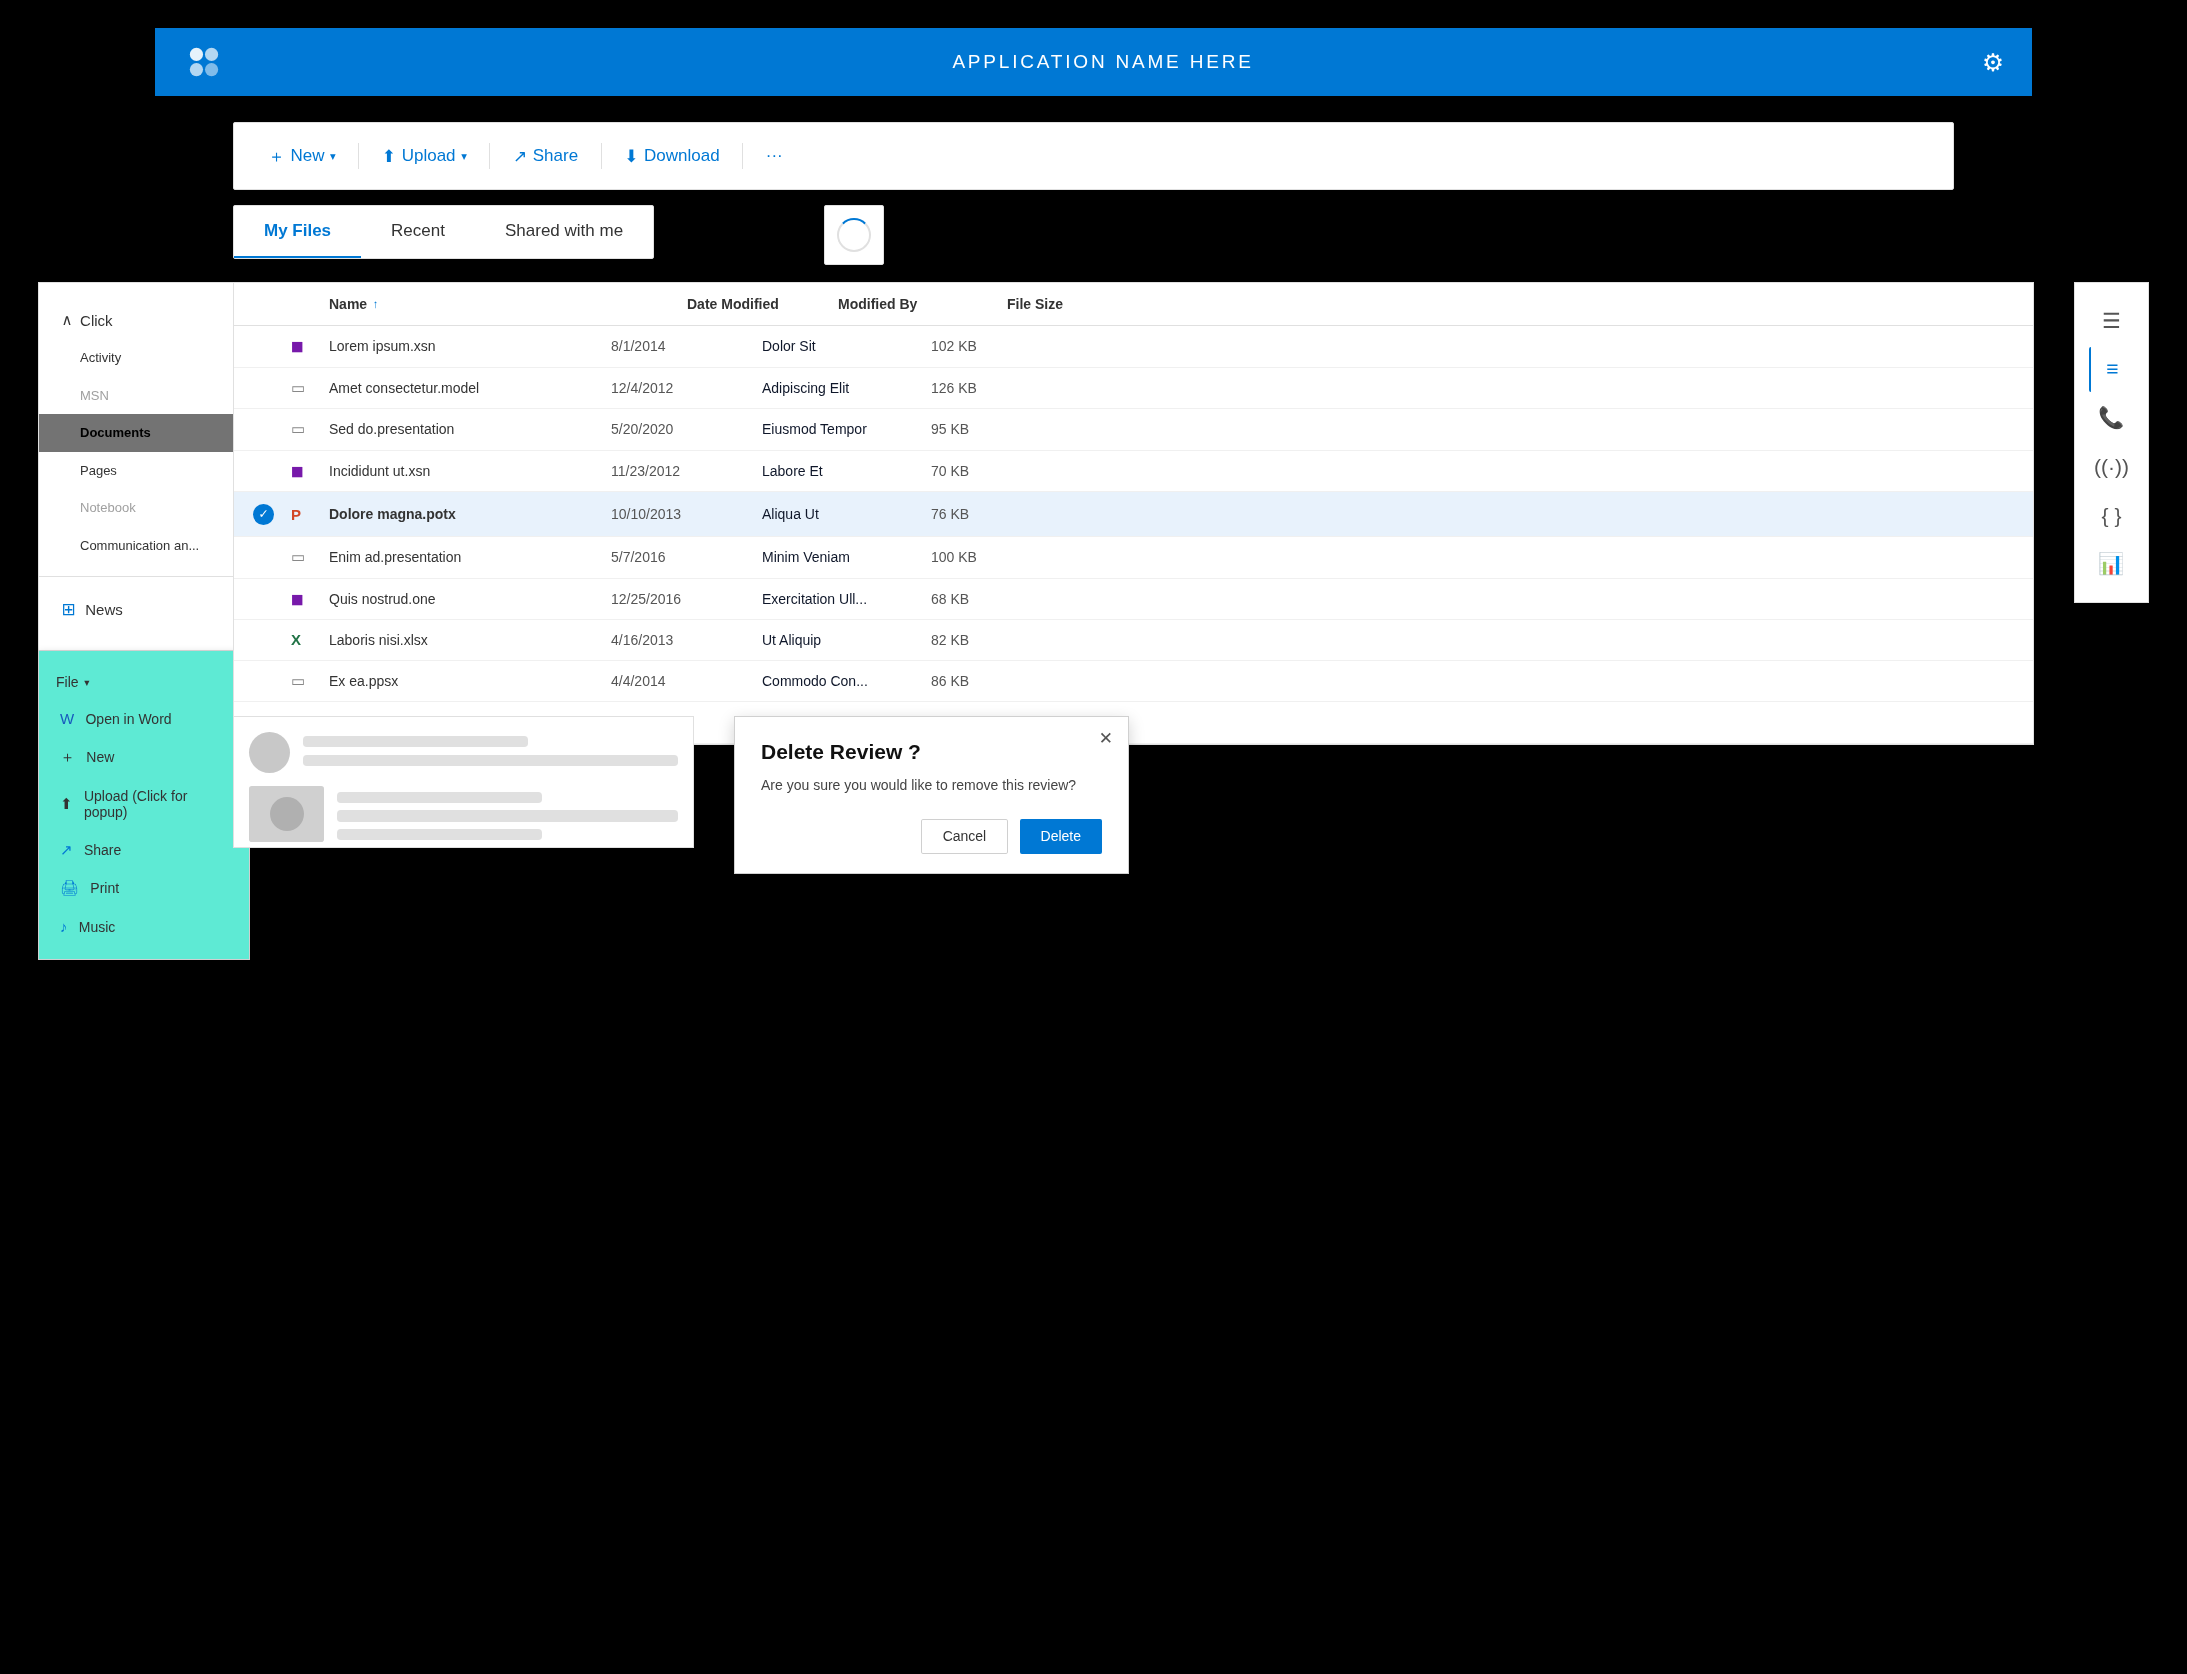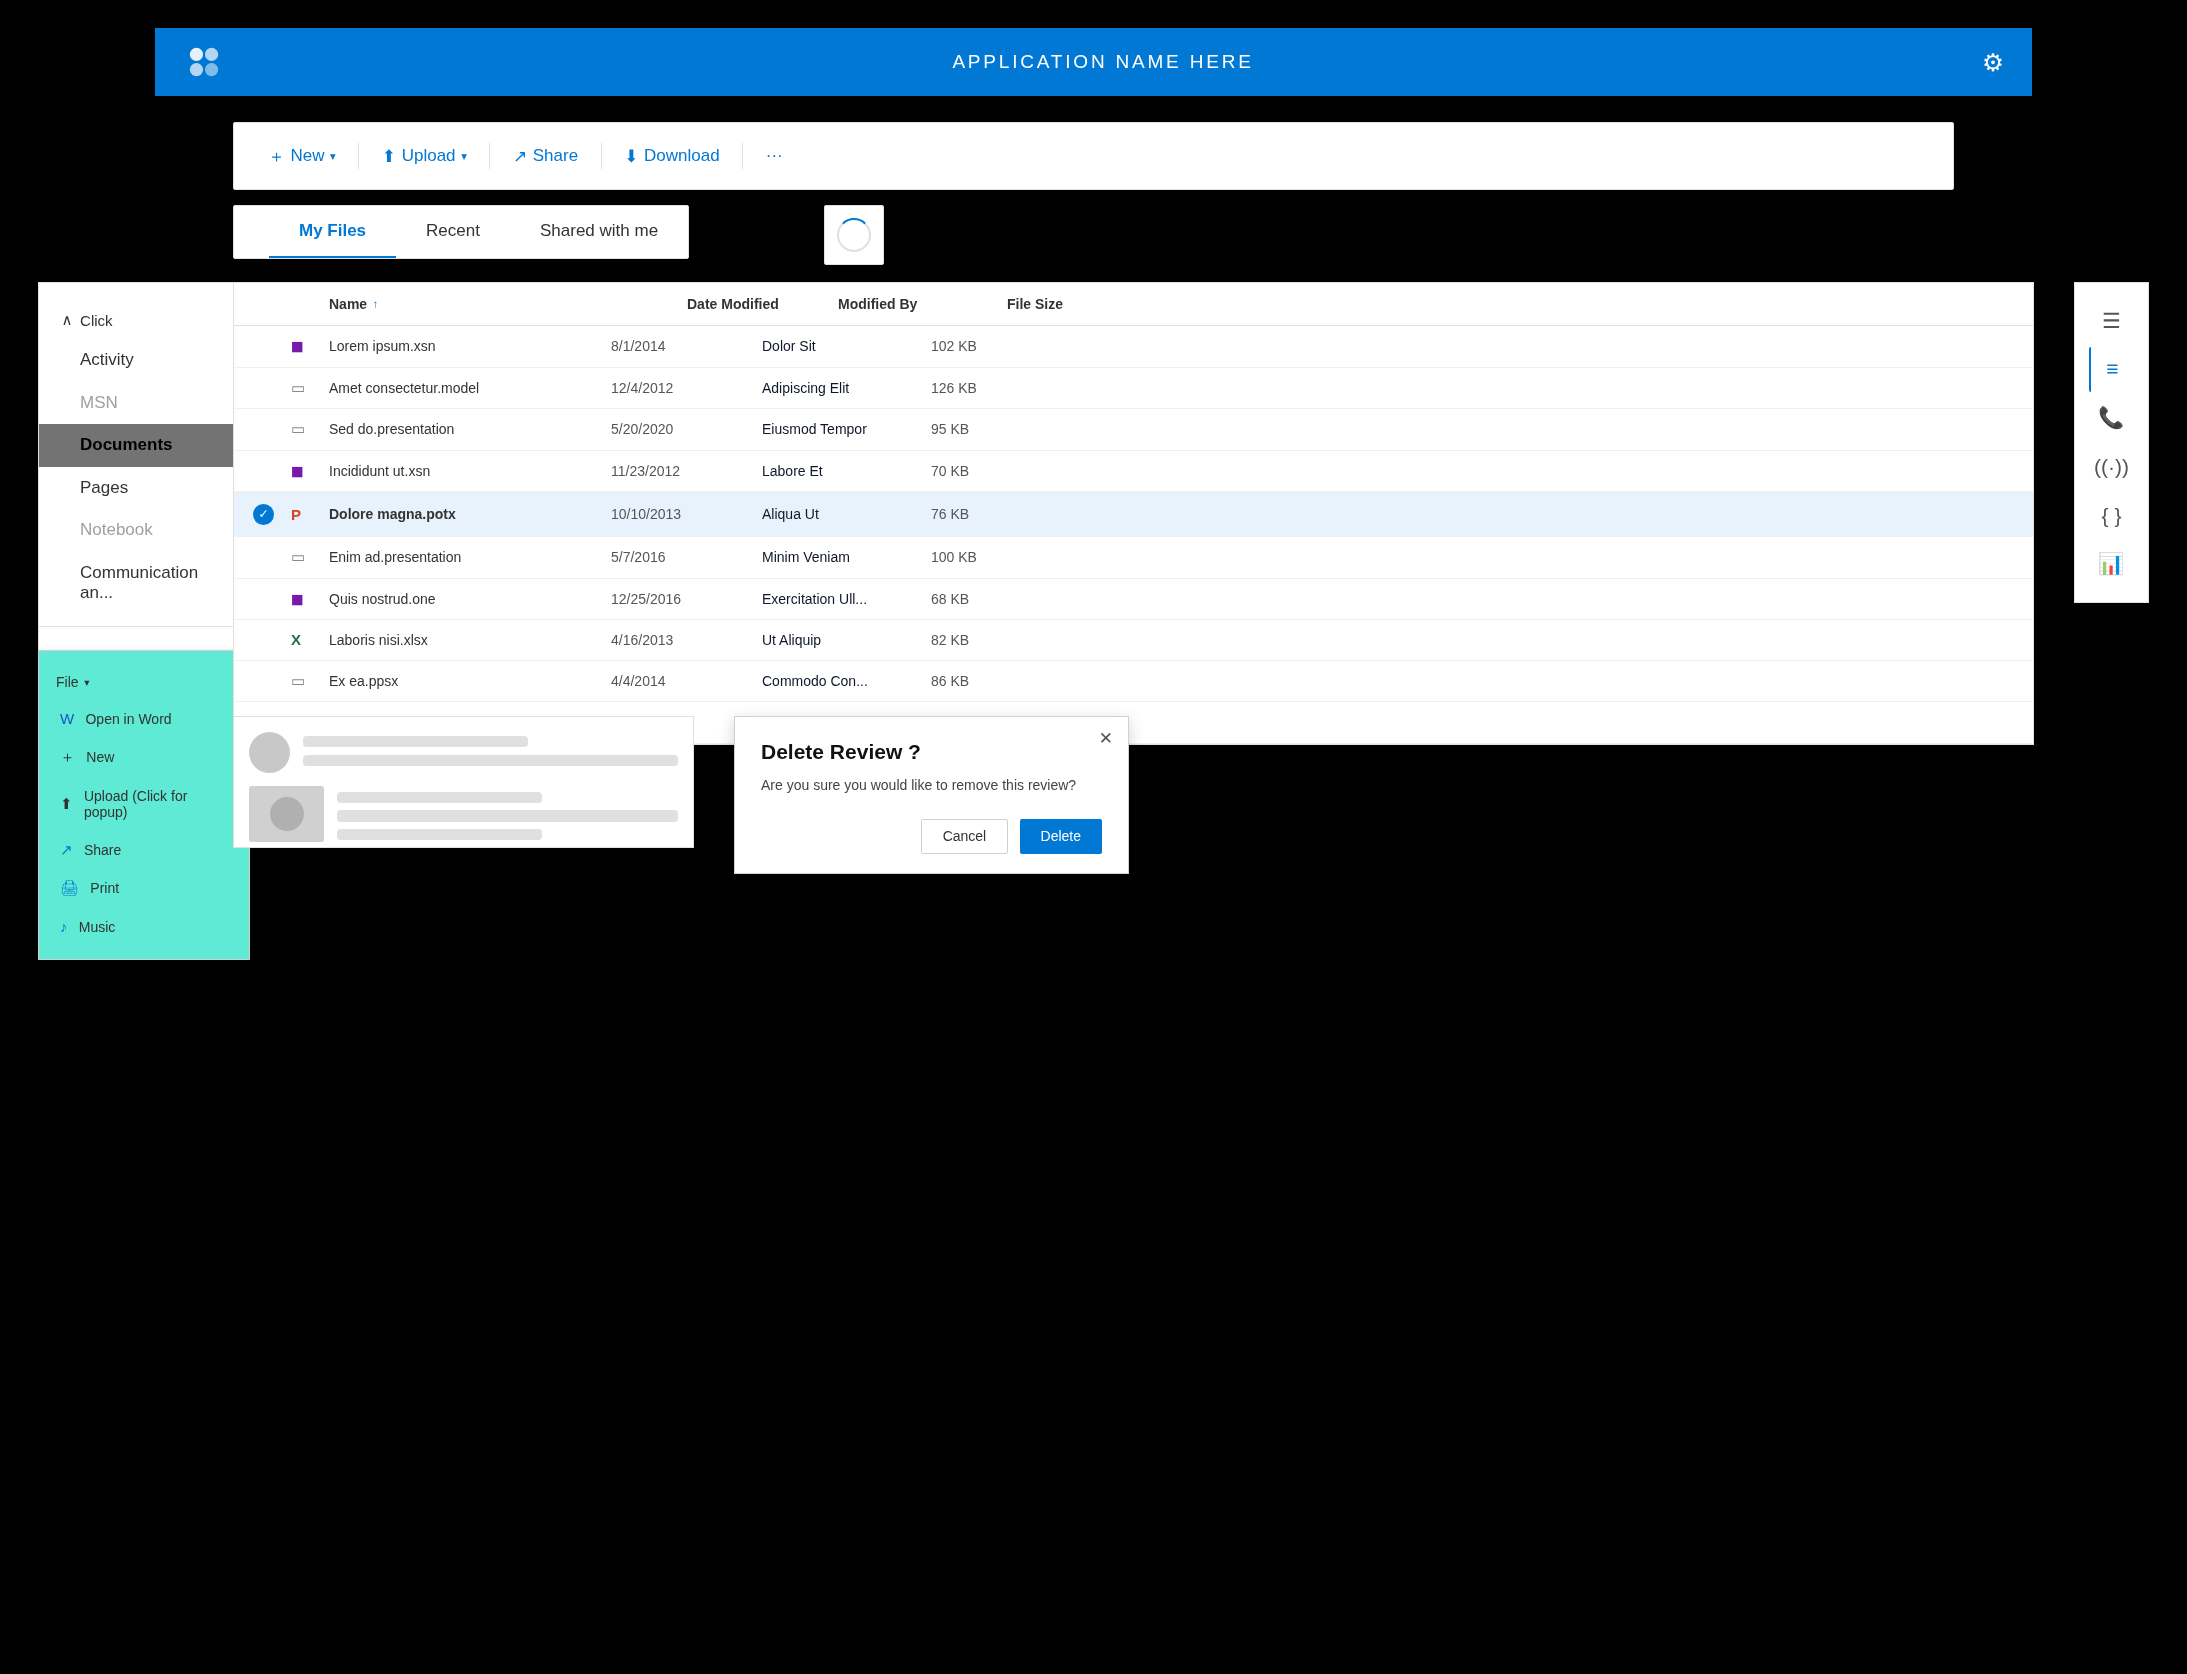--- a/index.html
+++ b/index.html
@@ -96,21 +96,20 @@
       font-size: 17px;
       color: #333;
       cursor: pointer;
       border-bottom: 2.8px solid transparent;
       white-space: nowrap;
     }
     .tab.active {
       color: #0078d4;
       border-bottom: 2.8px solid #0078d4;
       font-weight: 600;
-      margin-left: 35px;
     }
     .tab-spinner {
       position: absolute;
       top: 205px;
       left: 824px;
       width: 60px;
       height: 60px;
       background: white;
       border: 0.9px solid #e0e0e0;
       border-radius: 1.9px;
@@ -140,21 +139,21 @@
       display: flex;
       align-items: center;
       gap: 7.5px;
       padding: 9.4px 22.6px;
       font-size: 15px;
       color: #333;
       cursor: pointer;
     }
     .sidebar-item {
       padding: 11.3px 22.6px 11.3px 41px;
-      font-size: 17px;
+      font-size: 13px;
       color: #333;
       cursor: pointer;
     }
     .sidebar-item.muted { color: #a0a0a0; }
     .sidebar-item.active {
       background: #737373;
       font-weight: 700;
       color: #000;
     }
     .sidebar-divider {

